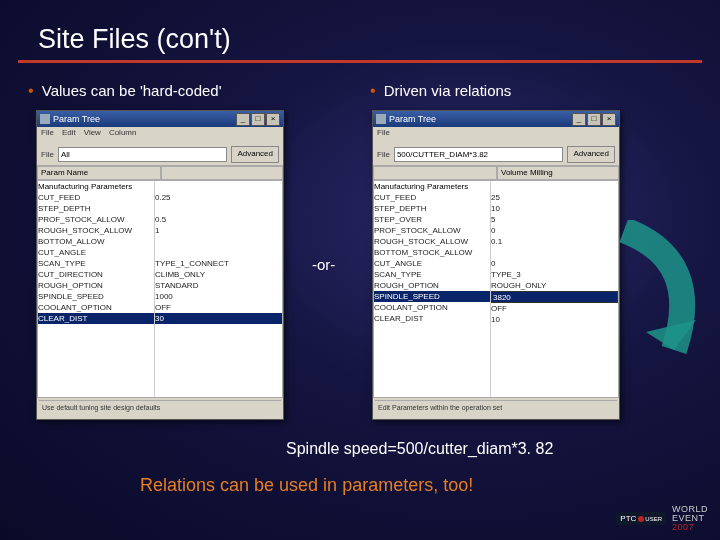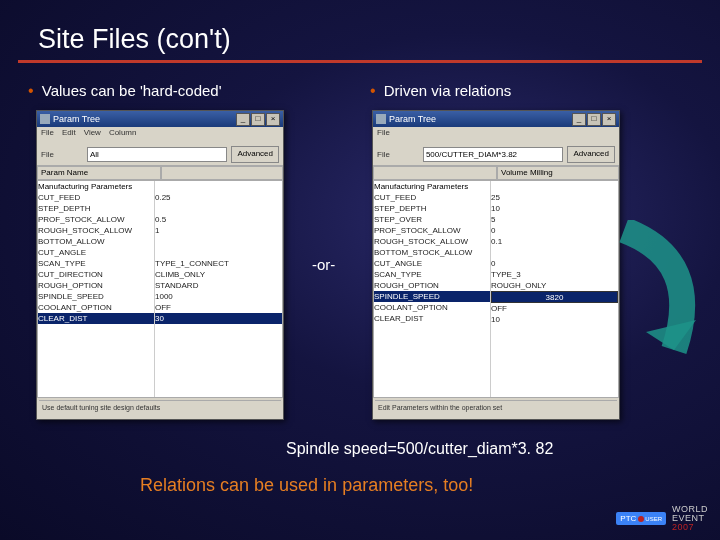--- a/index.html
+++ b/index.html
@@ -80,21 +80,20 @@
   }
   .toolbar {
     height: 22px; background: #d8d4c8; display: flex; align-items: center;
     padding: 0 4px; gap: 4px; border-bottom: 1px solid #aaa;
   }
   .toolbar-label { font-size: 8px; color:#333; }
   .toolbar-input {
     flex: 1; height: 13px; background: #fff; border: 1px solid #888;
     font-size: 8px; padding: 0 2px; line-height: 13px; overflow: hidden;
     white-space: nowrap;
-    margin-left: 29px;
   }
   .toolbar-btn {
     height: 15px; background: #d8d4c8; border: 1px solid #888;
     font-size: 8px; padding: 0 5px; line-height: 13px;
   }
   .colhead {
     height: 14px; display: flex; font-size: 8px;
   }
   .colhead .c1 { width: 116px; border: 1px solid #aaa; padding: 1px 3px; background:#d8d4c8;}
   .colhead .c2 { flex:1; border: 1px solid #aaa; padding: 1px 3px; background:#d8d4c8;}
@@ -104,21 +103,21 @@
     display: flex;
   }
   .tree-col1 { width: 116px; border-right: 1px solid #ccc; }
   .tree-col2 { flex: 1; }
   .tree-row {
     height: 11px; padding: 0 0; white-space: nowrap; overflow: hidden;
     line-height: 11px; color:#222;
   }
   .tree-row.header { font-weight: normal; color:#000; }
   .tree-row.highlight { background: #0a246a; color: #fff; }
-  .tree-col2 .tree-row.boxed { border: 1px solid #333; height: 10px; padding: 0 1px; text-align: center; }
+  .tree-col2 .tree-row.boxed { border: 1px solid #333; height: 10px; padding: 0 1px; }
   .statusbar {
     position: absolute; bottom: 2px; left: 2px; right: 2px;
     height: 14px; font-size: 7px; color: #333; background:#d8d4c8;
     border-top: 1px solid #aaa; padding: 1px 3px; line-height: 12px;
   }
   .or-label {
     position: absolute;
     top: 256px; left: 312px;
     color: #fff; font-size: 15px;
   }
@@ -138,21 +137,21 @@
     top: 475px; left: 140px;
     font-size: 18px; color: #e67e22;
   }
   .logo-area {
     position: absolute;
     bottom: 8px; right: 12px;
     display: flex; align-items: center; gap: 6px;
     font-size: 9px; color: #ccc;
   }
   .logo-ptc {
-    background: #3b82f6; color: #fff; font-size: 8px; padding: 2px 4px;
+    background: #0f172a; color: #fff; font-size: 8px; padding: 2px 4px;
     border-radius: 2px; display: inline-flex; align-items: center; text-align: right;
   }
   .logo-ptc .dot { width:6px; height:6px; border-radius:50%; background:#b22; margin-left:2px;}
   .logo-evt { line-height: 1; letter-spacing: 0.5px; }
 </style>
 </head>
 <body>
 
 <div class="title">Site Files (con't)</div>
 <div class="title-underline"></div>

